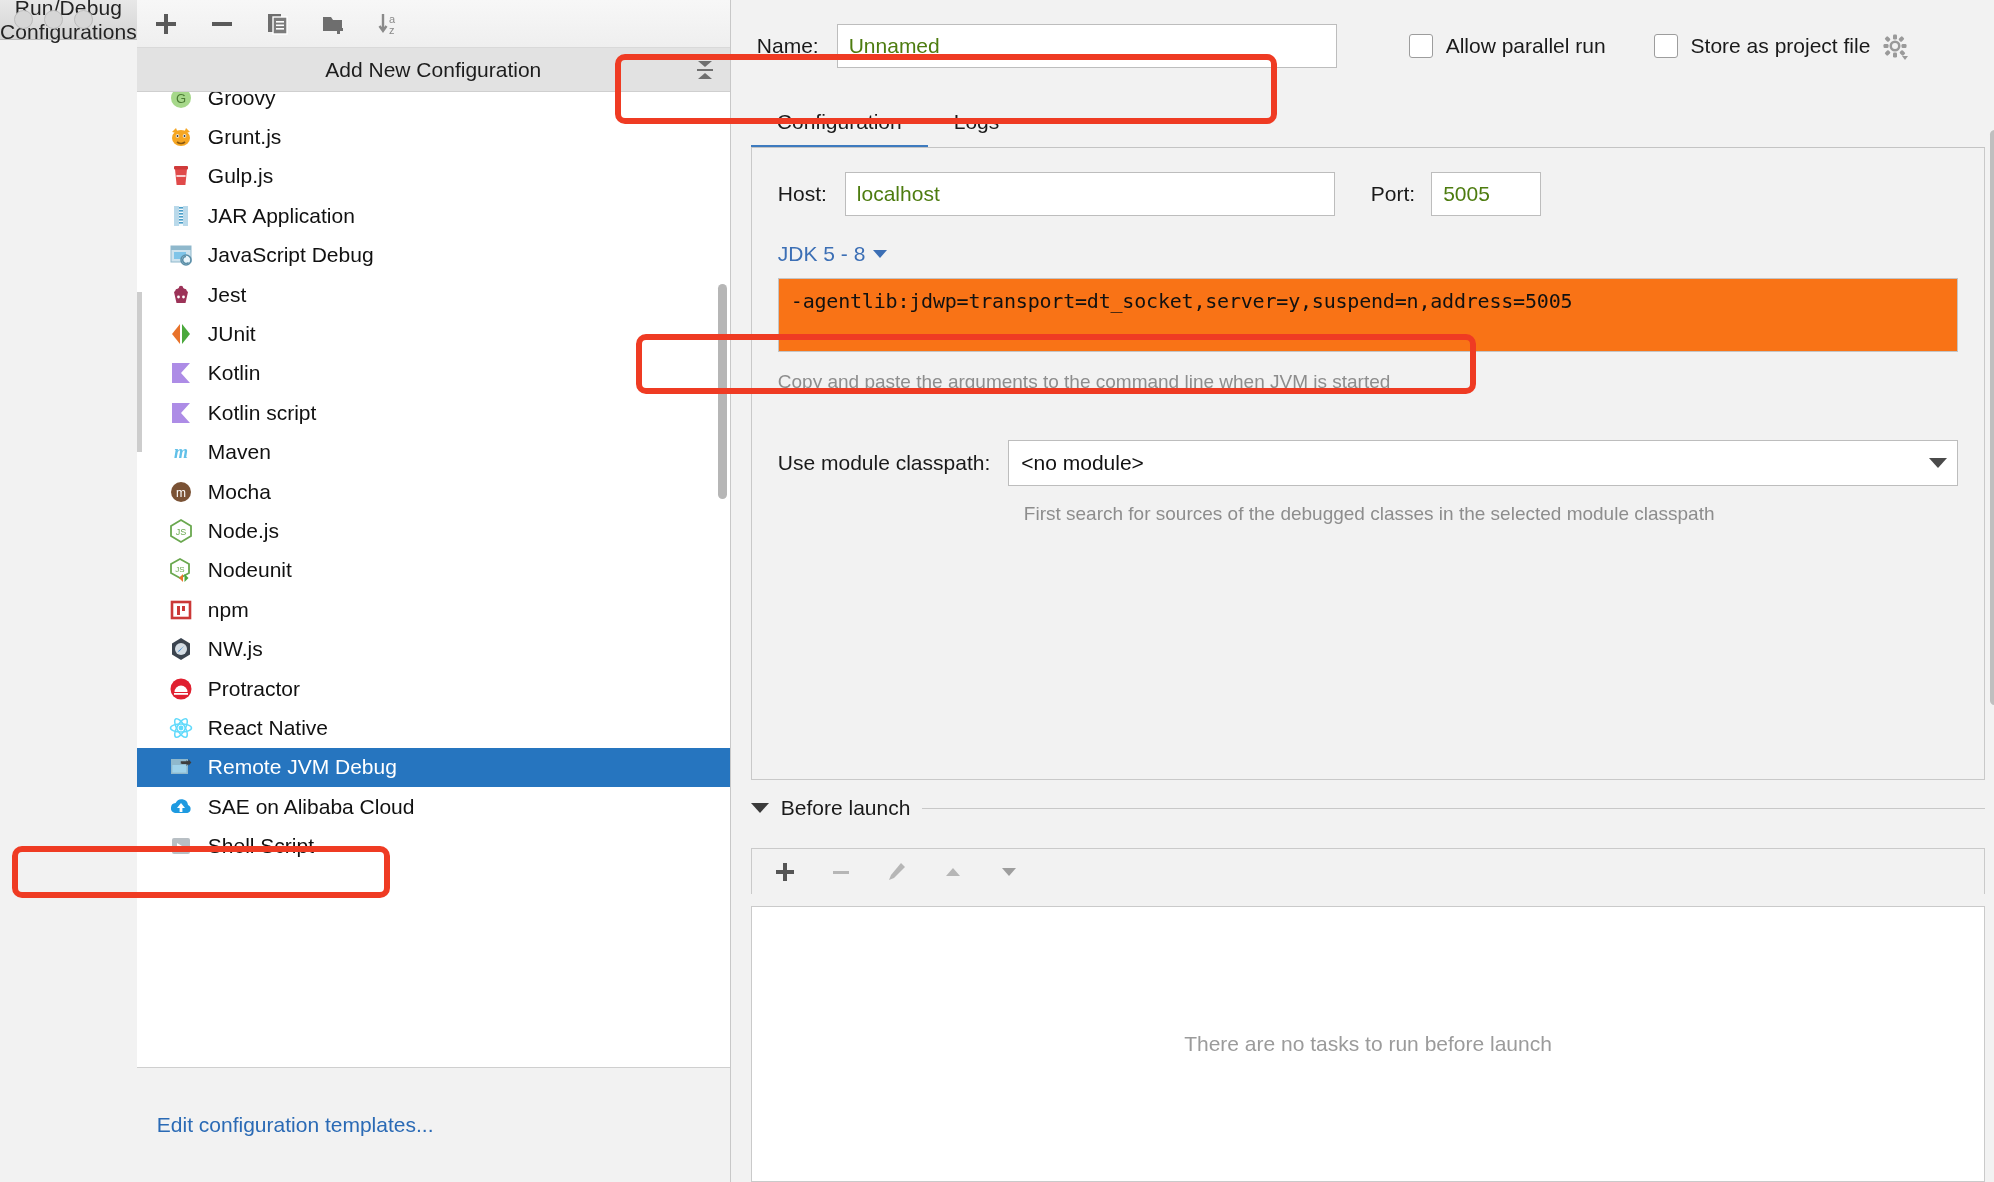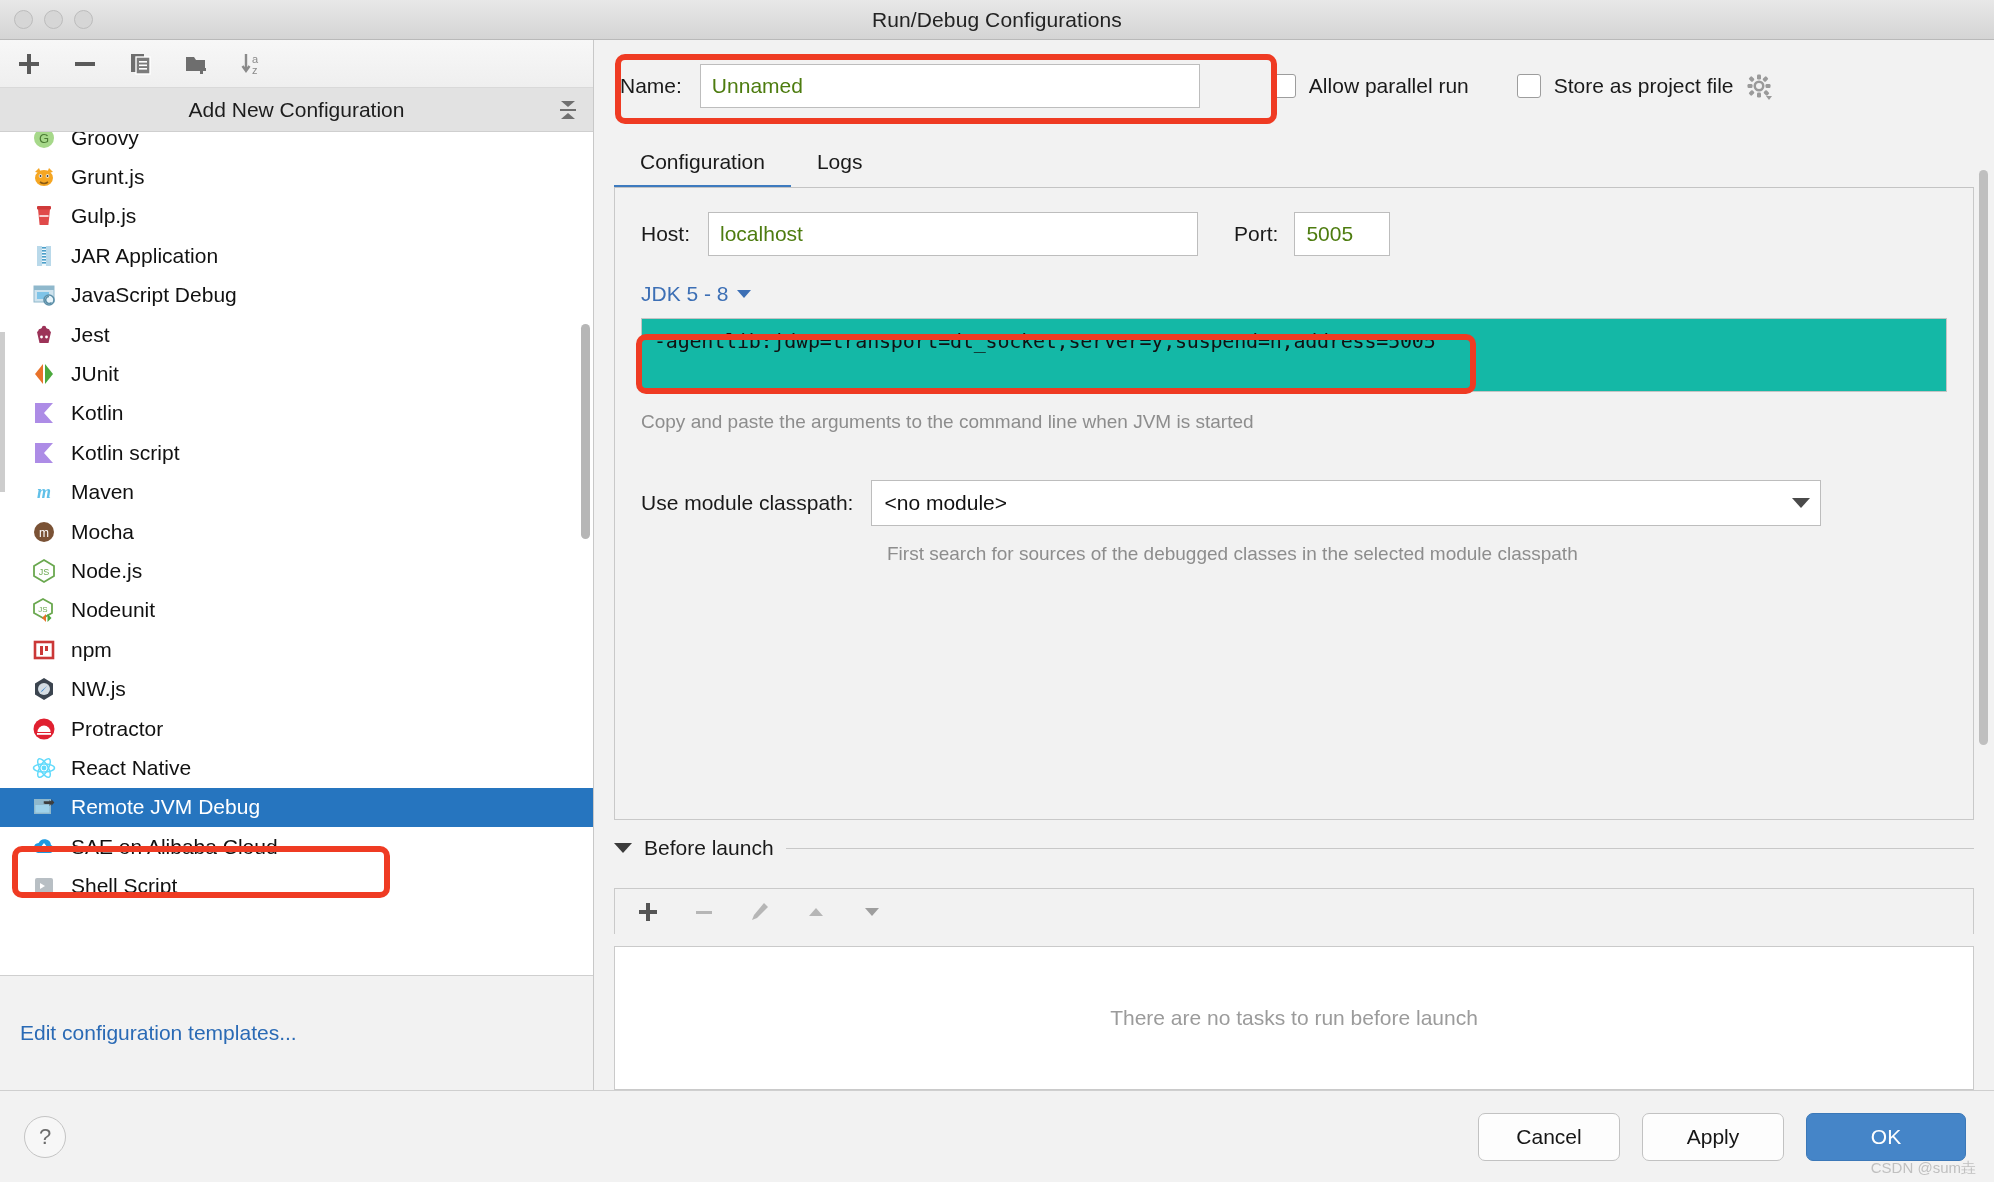--- a/index.html
+++ b/index.html
@@ -9,21 +9,21 @@
     overflow: hidden;
     font-family: "Liberation Sans", sans-serif;
     background: #ffffff;
     -webkit-font-smoothing: antialiased;
   }
   #app {
     position: relative;
     width: 1994px; height: 1182px;
     background: #f2f2f2;
     display: flex;
-    flex-direction: column;
+    flex-direction: row;
   }
 
   
   .titlebar {
     position: relative;
     height: 40px;
     flex: 0 0 40px;
     background: linear-gradient(to bottom, #e8e8e8, #d4d4d4);
     border-bottom: 1px solid #b9b9b9;
     display: flex;
@@ -249,21 +249,21 @@
     border-right: 9px solid transparent;
     border-top: 10px solid #4a4a4a;
     margin-left: 14px;
   }
   .hint {
     font-size: 19px;
     color: #8d8d8d;
     line-height: 1.45;
   }
   .argsbox {
-    background: #14b8a6;
+    background: #f97316;
     border: 1px solid #c4c4c4;
     height: 74px;
     font-family: "DejaVu Sans Mono", monospace;
     font-size: 20px;
     color: #111;
     padding: 10px 12px;
     letter-spacing: -0.2px;
   }
   .jdklink { color: #3c6fb5; font-size: 21px; display: flex; align-items: center; gap: 8px; }
   .chev {
@@ -705,21 +705,21 @@
         <div class="tabline"></div>
       </div>
 
       <div class="panel">
 
 
         <div class="formrow" style="margin-bottom:26px;">
           <span class="lbl" style="margin-right:18px;">Host:</span>
           <div class="txtinput" style="width:490px;">localhost</div>
           <span class="lbl" style="margin:0 16px 0 36px;">Port:</span>
-          <div class="txtinput" style="width:96px;">5005</div>
+          <div class="txtinput" style="width:110px;">5005</div>
         </div>
 
         <div class="formrow" style="justify-content:space-between; margin-bottom:12px;">
           <div class="jdklink">
             <span>JDK 5 - 8</span>
             <span class="chev"></span>
           </div>
         </div>
 
         <div class="argsbox">-agentlib:jdwp=transport=dt_socket,server=y,suspend=n,address=5005</div>

